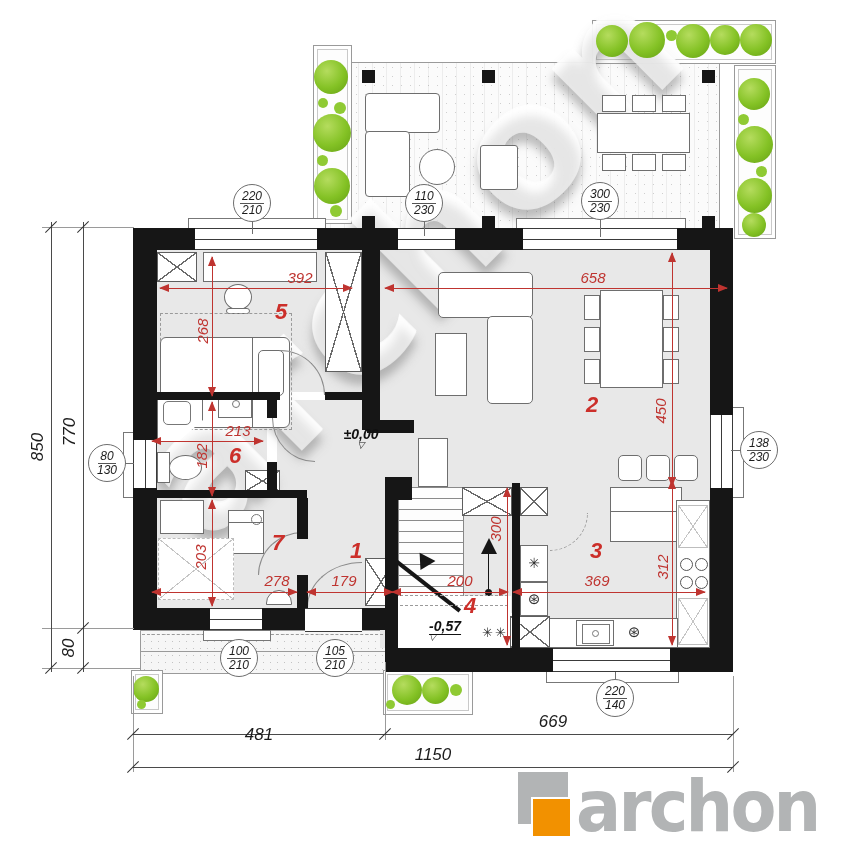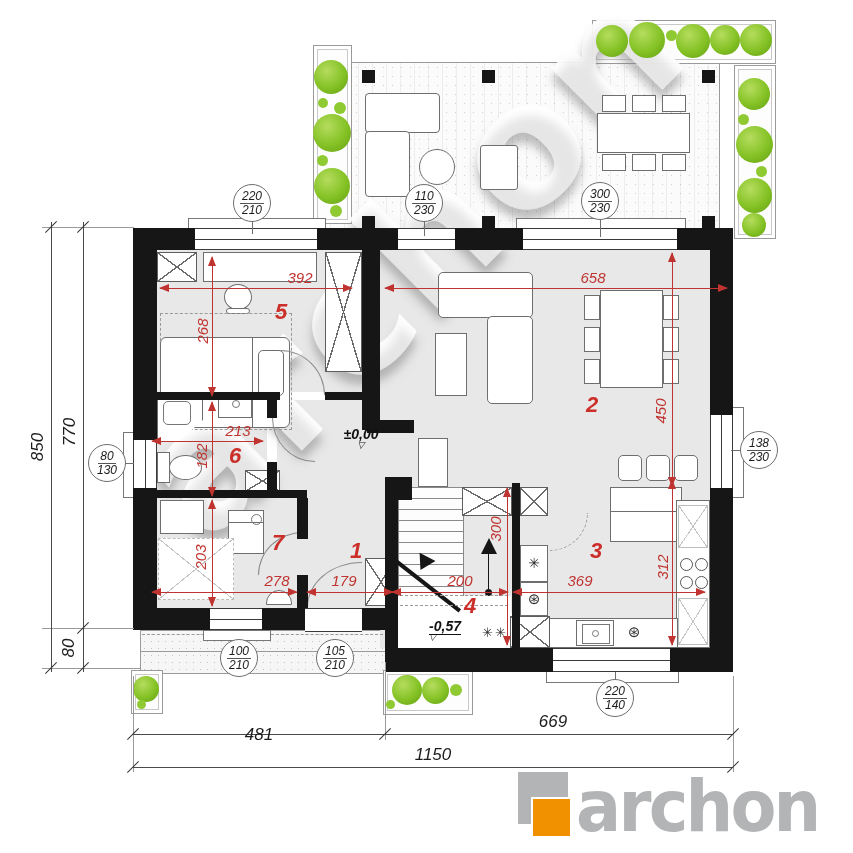--- a/index.html
+++ b/index.html
@@ -298,21 +298,21 @@
   <div class="rlabv" style="left:201px;top:456px;">182</div>
   <div class="rdv" style="left:212px;top:500px;height:106px;"></div>
   <div class="rlabv" style="left:200px;top:557px;">203</div>
   <div class="rdh" style="left:152px;top:592px;width:145px;"></div>
   <div class="rlab" style="left:277px;top:580px;">278</div>
   <div class="rdh" style="left:307px;top:592px;width:86px;"></div>
   <div class="rlab" style="left:344px;top:580px;">179</div>
   <div class="rdh" style="left:392px;top:592px;width:116px;"></div>
   <div class="rlab" style="left:460px;top:580px;">200</div>
   <div class="rdh" style="left:513px;top:592px;width:192px;"></div>
-  <div class="rlab" style="left:580px;top:580px;font-style:italic;">369</div>
+  <div class="rlab" style="left:597px;top:580px;font-style:italic;">369</div>
   <div class="rdv" style="left:672px;top:253px;height:233px;"></div>
   <div class="rlabv" style="left:660px;top:411px;">450</div>
   <div class="rdv" style="left:672px;top:480px;height:165px;"></div>
   <div class="rlabv" style="left:662px;top:567px;">312</div>
   <div class="rdv" style="left:507px;top:488px;height:157px;"></div>
   <div class="rlabv" style="left:495px;top:529px;">300</div>
 
   <div class="lvl" style="left:361px;top:437px;">
     <span>±0,00</span>
     <span class="tri">▽</span>

